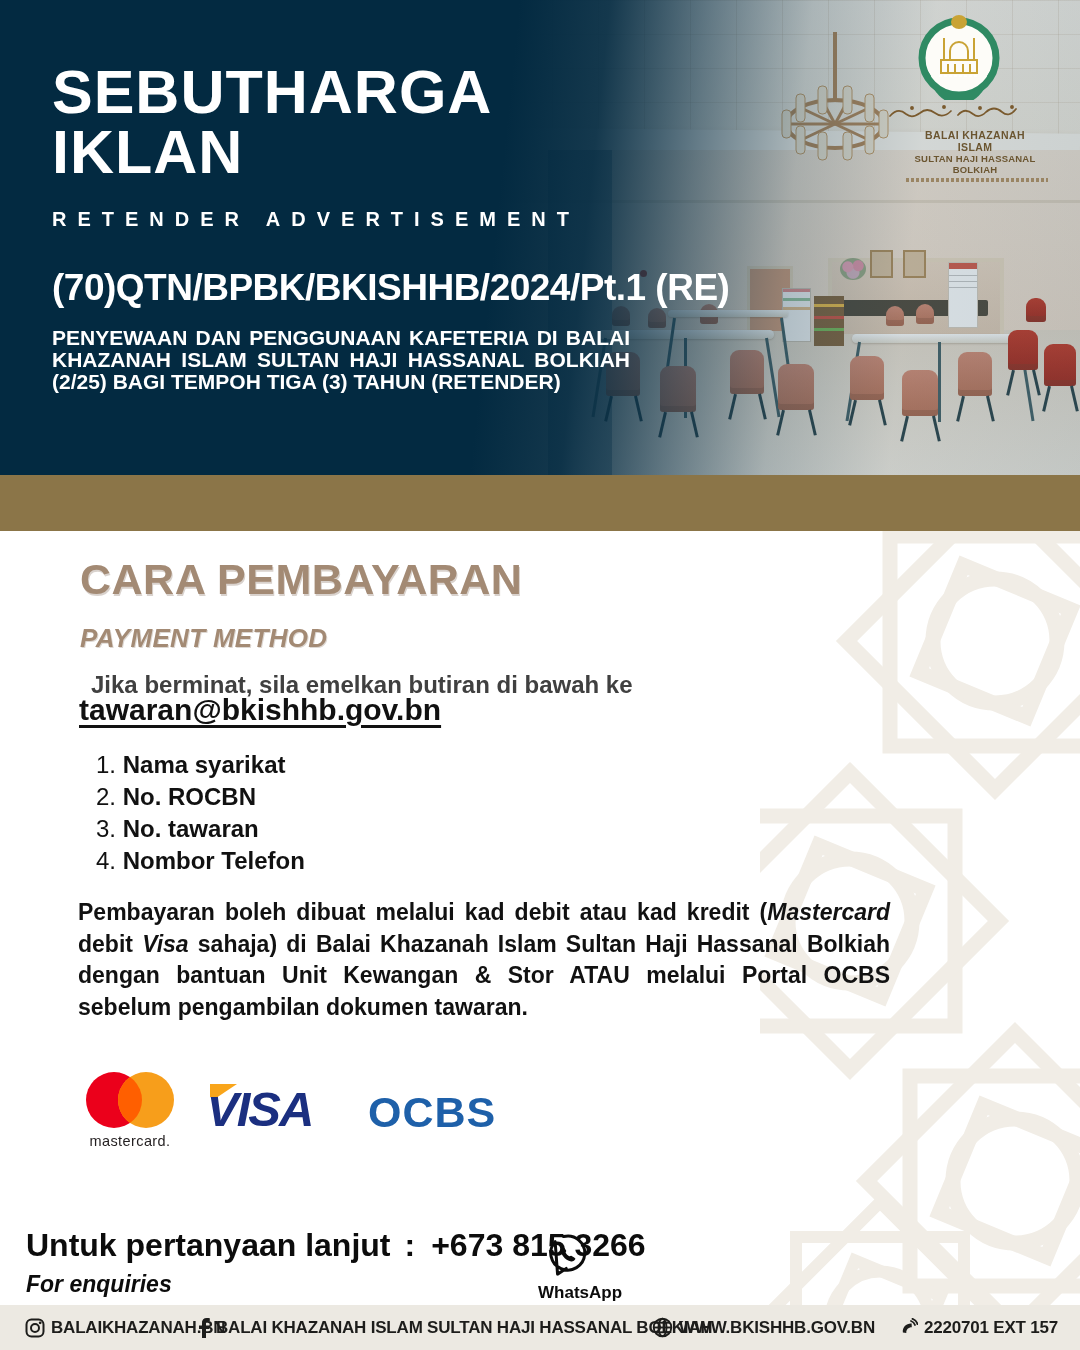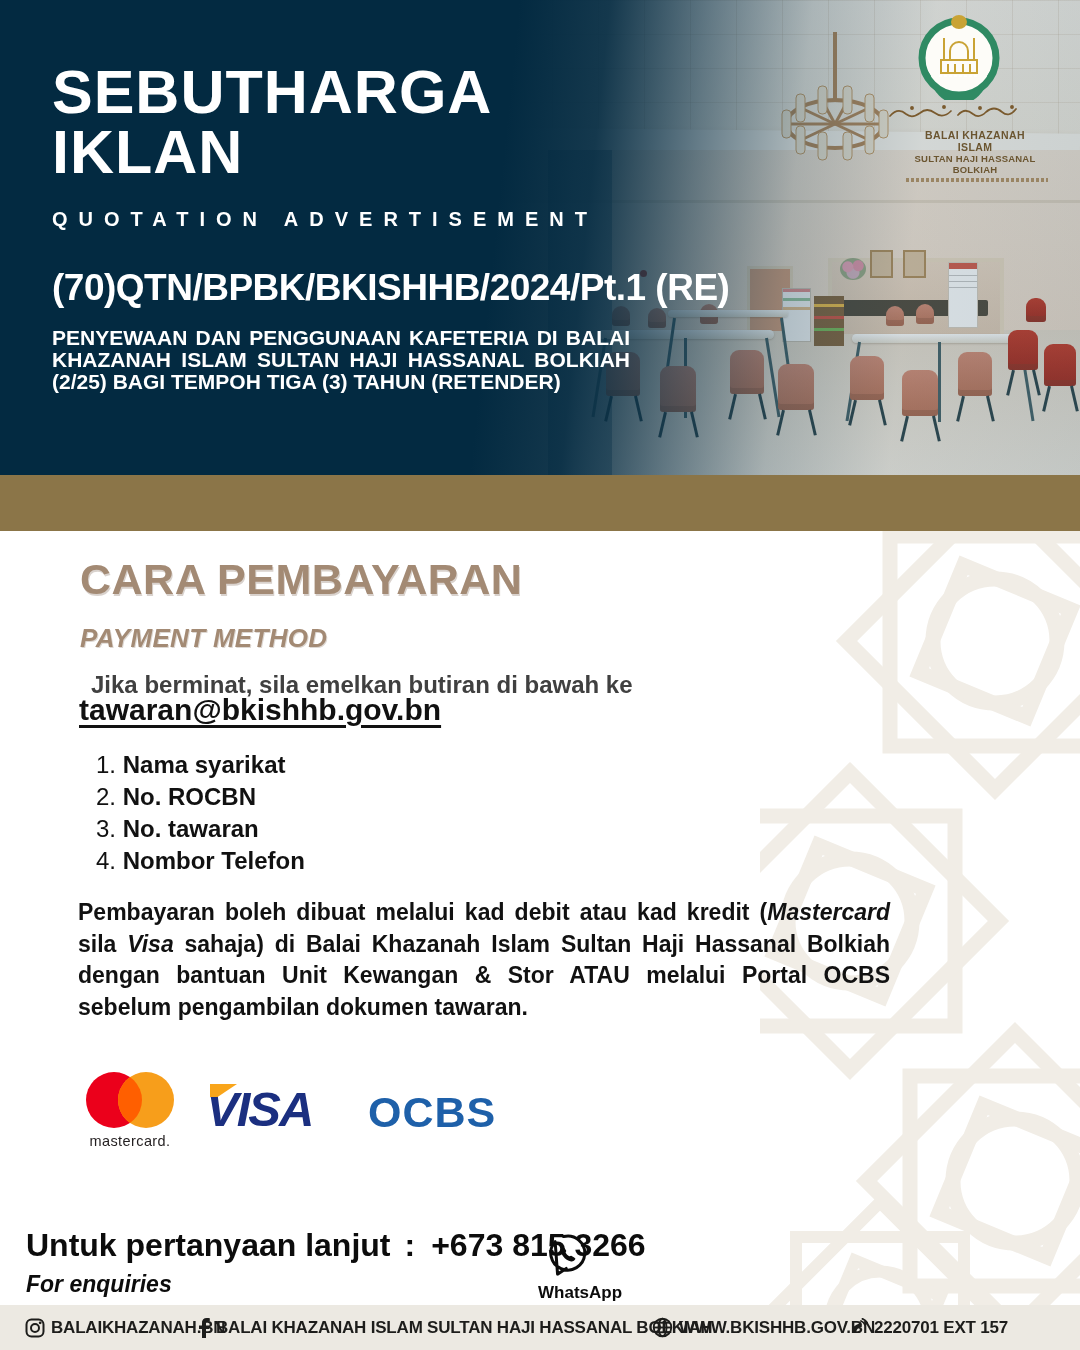--- a/index.html
+++ b/index.html
@@ -82,21 +82,21 @@
   .contact{position:absolute;left:26px;top:696px;color:#0c0c0c;}
   .contact-line{font-size:32px;font-weight:800;white-space:nowrap;}
   .contact-line .sep{margin:0 16px 0 14px;}
   .contact-sub{margin-top:7px;font-size:23px;font-weight:700;font-style:italic;}
   .wa{position:absolute;left:538px;top:700px;width:60px;text-align:center;color:#0c0c0c;}
   .wa-label{margin-top:2px;font-size:17px;font-weight:700;}
 
   
   .footer{position:absolute;left:0;top:1305px;width:1080px;height:45px;background:#ece9e2;color:#1d1d1b;}
   .f-item{position:absolute;top:0;height:45px;display:flex;align-items:center;gap:6px;font-size:17px;font-weight:700;letter-spacing:-.2px;white-space:nowrap;}
-  .f-ig{left:25px;}  .f-fb{left:198px;}  .f-web{left:652px;}  .f-tel{left:848px;}
+  .f-ig{left:25px;}  .f-fb{left:198px;}  .f-web{left:652px;}  .f-tel{left:898px;}
 </style>
 </head>
 <body>
 
 <div class="page">
 
   <header class="hero">
     <div class="photo" aria-hidden="true">
       <div class="ceiling"></div>
       <div class="soffit"></div>
@@ -203,21 +203,21 @@
         <div class="chair red" style="left:1026px;top:298px;width:20px;height:24px;"></div>
       </div>
       <div class="hero-shade"></div>
     </div>
 
     <div class="hero-content">
       <h1 class="hero-title">
         <span style="display:block;">SEBUTHARGA</span>
         <span style="display:block;">IKLAN</span>
       </h1>
-      <div class="hero-sub">QUOTATION ADVERTISEMENT</div>
+      <div class="hero-sub">RETENDER ADVERTISEMENT</div>
       <div class="hero-ref">(70)QTN/BPBK/BKISHHB/2024/Pt.1 (RE)</div>
       <p class="hero-desc">PENYEWAAN DAN PENGGUNAAN KAFETERIA DI BALAI KHAZANAH ISLAM SULTAN HAJI HASSANAL BOLKIAH (2/25) BAGI TEMPOH TIGA (3) TAHUN (RETENDER)</p>
     </div>
 
     <div class="org-logo">
       <svg width="84" height="86" viewBox="0 0 84 86">
         <circle cx="42" cy="44" r="37" fill="#fdfcf8" stroke="#2F8A63" stroke-width="7"></circle>
         <ellipse cx="42" cy="8" rx="8" ry="7" fill="#C9A335"></ellipse>
         <g stroke="#C9A335" stroke-width="2" fill="none">
           <rect x="24" y="46" width="36" height="13"></rect>
@@ -276,21 +276,21 @@
     <p class="intro">Jika berminat, sila emelkan butiran di bawah ke</p>
     <a class="email" href="#">tawaran@bkishhb.gov.bn</a>
 
     <ol class="req-list">
       <li>Nama syarikat</li>
       <li>No. ROCBN</li>
       <li>No. tawaran</li>
       <li>Nombor Telefon</li>
     </ol>
 
-    <p class="para"><span>Pembayaran boleh dibuat melalui kad debit atau kad kredit (</span><span class="it">Mastercard</span><span> sila </span><span class="it">Visa</span><span> sahaja) di Balai Khazanah Islam Sultan Haji Hassanal Bolkiah dengan bantuan Unit Kewangan &amp; Stor ATAU melalui Portal OCBS sebelum pengambilan dokumen tawaran.</span></p>
+    <p class="para"><span>Pembayaran boleh dibuat melalui kad debit atau kad kredit (</span><span class="it">Mastercard</span><span> debit </span><span class="it">Visa</span><span> sahaja) di Balai Khazanah Islam Sultan Haji Hassanal Bolkiah dengan bantuan Unit Kewangan &amp; Stor ATAU melalui Portal OCBS sebelum pengambilan dokumen tawaran.</span></p>
 
     <div class="logos-row">
       <div class="mc">
         <svg width="96" height="60" viewBox="0 0 96 60">
           <defs>
               <clipPath id="mcclip">
                 <circle cx="32" cy="29" r="28"></circle>
               </clipPath>
             </defs>
           <circle cx="32" cy="29" r="28" fill="#EB001B"></circle>

